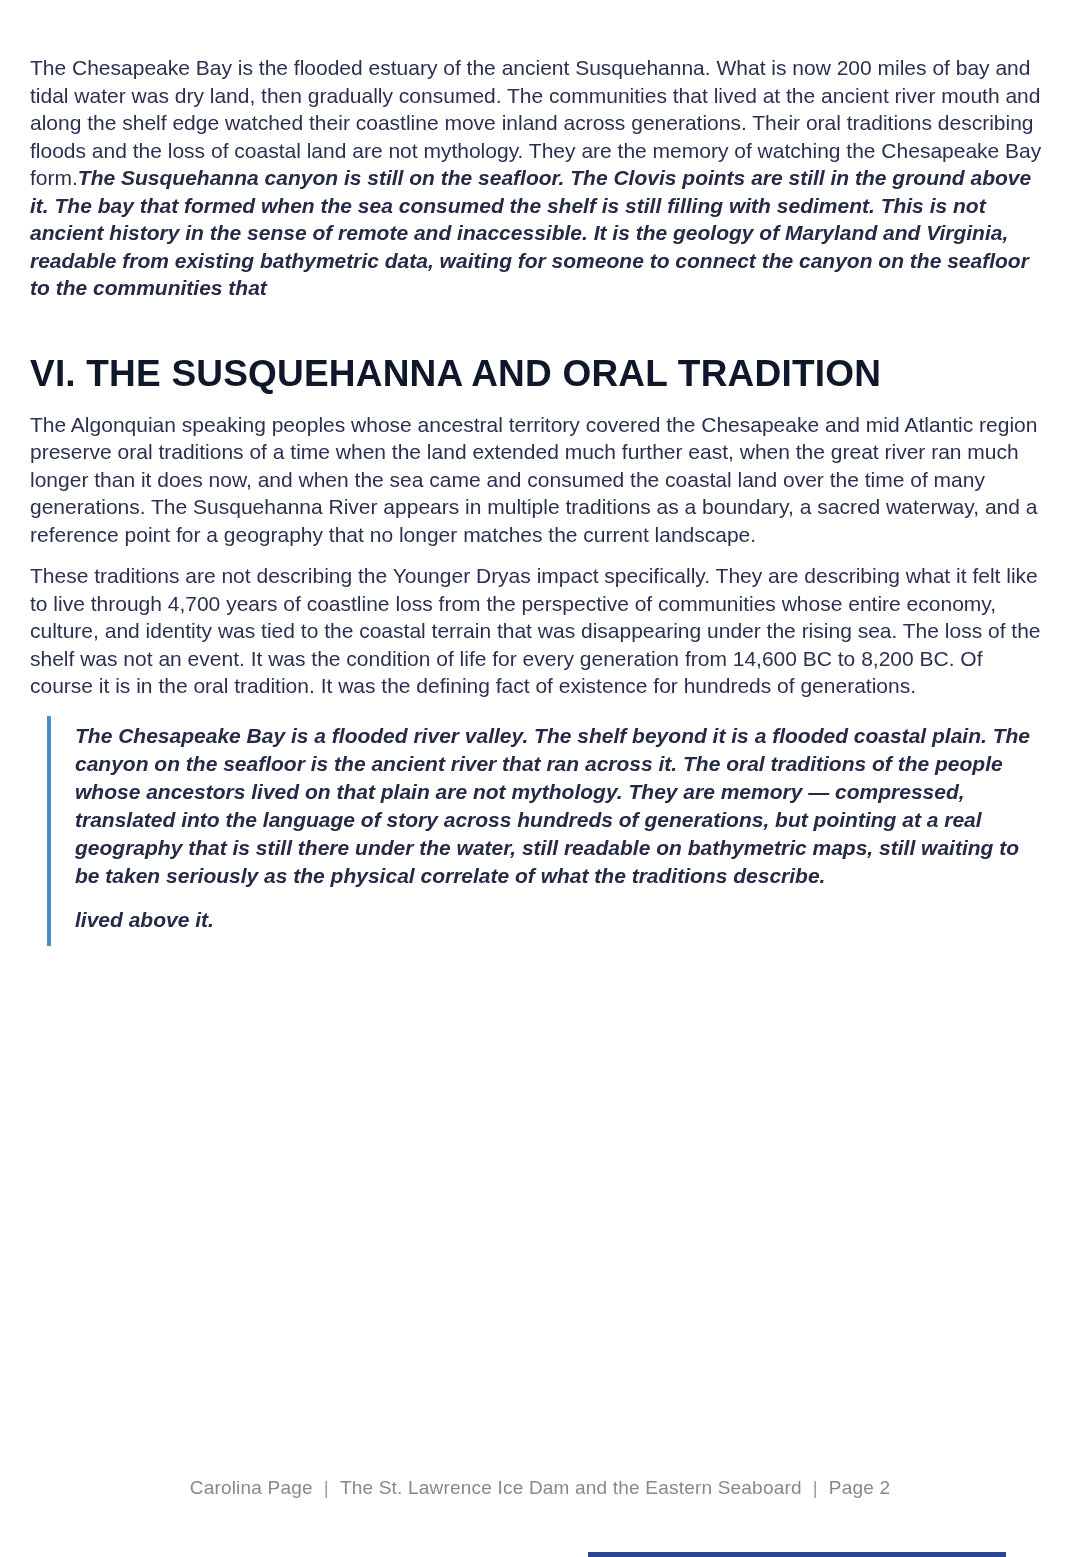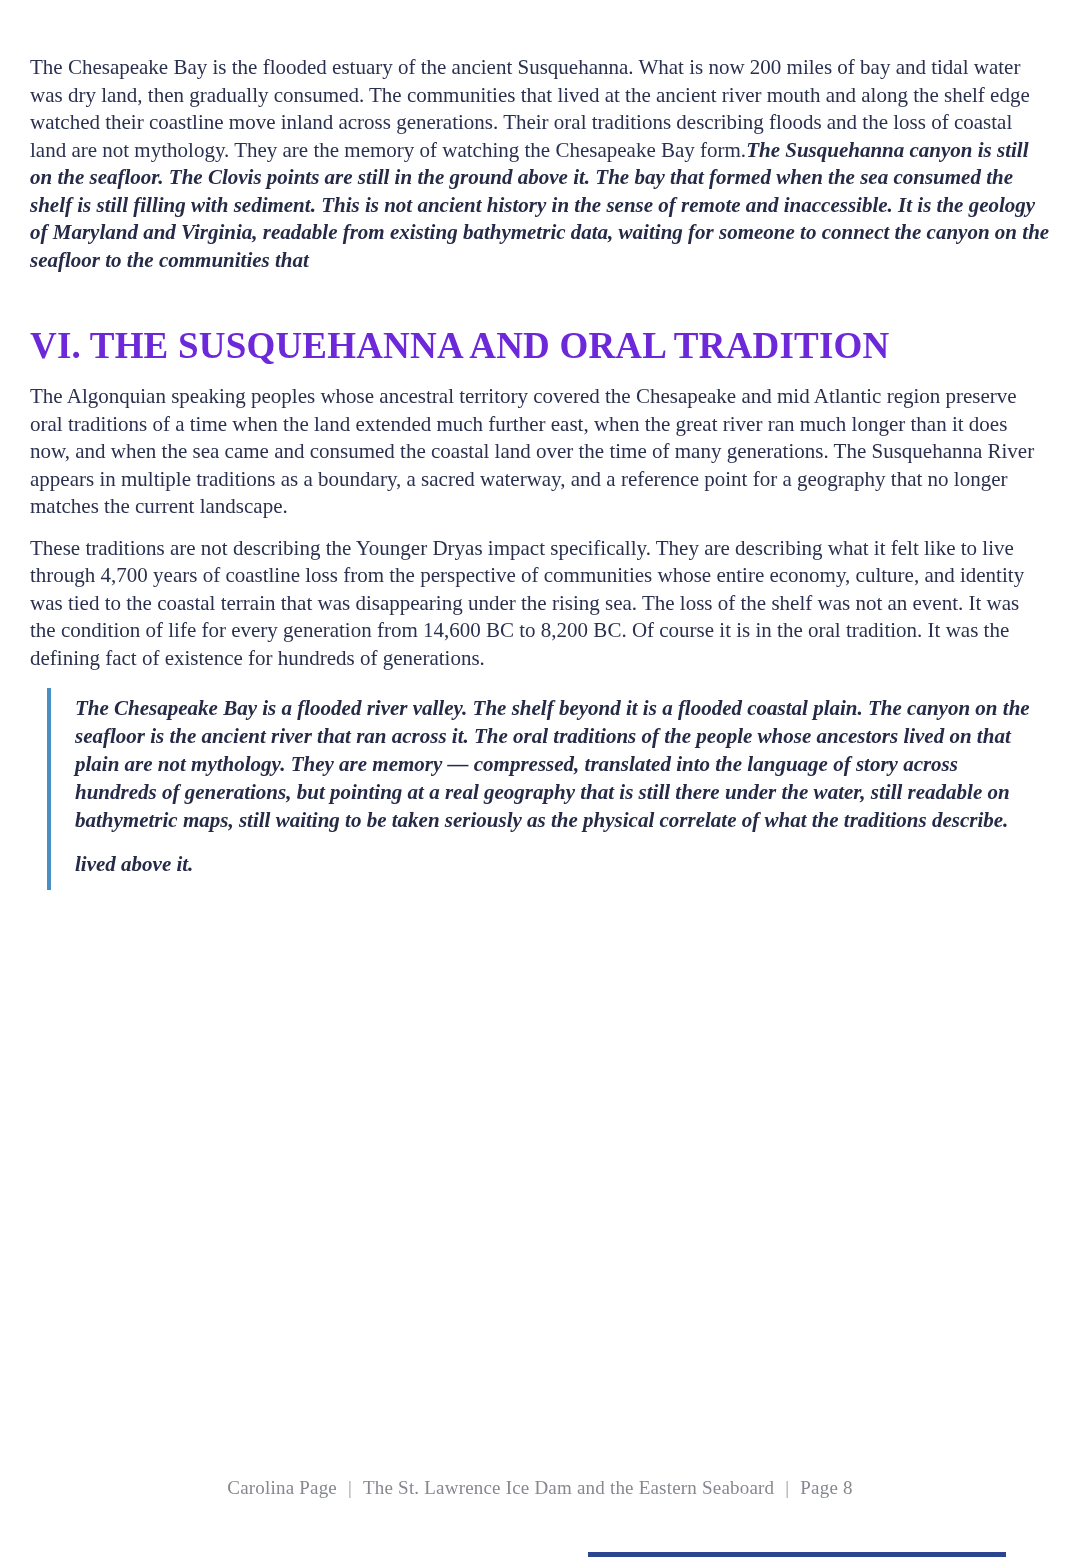--- a/index.html
+++ b/index.html
@@ -5,21 +5,21 @@
   html, body {
     margin: 0;
     padding: 0;
     background: #ffffff;
   }
   .page {
     position: relative;
     width: 1080px;
     height: 1557px;
     background: #ffffff;
-    font-family: Liberation Serif, serif;
+    font-family: Liberation Sans, sans-serif;
     color: #2a3150;
     overflow: hidden;
   }
   .content {
     padding: 54px 30px 0 30px;
     font-size: 21px;
     line-height: 27.5px;
   }
   .content p {
     margin: 0 0 14px 0;
@@ -27,21 +27,21 @@
   .intro-emphasis {
     font-weight: 700;
     font-style: italic;
     color: #252b47;
   }
   h1.section-heading {
     margin: 50px 0 15px 0;
     font-size: 37px;
     line-height: 44px;
     font-weight: 700;
-    color: #6d28d9;
+    color: #0f172a;
     letter-spacing: 0.2px;
   }
   blockquote.quote {
     margin: 16px 0 0 17px;
     border-left: 4px solid #4a8fc4;
     padding: 6px 10px 12px 24px;
     font-weight: 700;
     font-style: italic;
     color: #252b47;
   }
@@ -91,17 +91,17 @@
     <p>These traditions are not describing the Younger Dryas impact specifically. They are describing what it felt like to live through 4,700 years of coastline loss from the perspective of communities whose entire economy, culture, and identity was tied to the coastal terrain that was disappearing under the rising sea. The loss of the shelf was not an event. It was the condition of life for every generation from 14,600 BC to 8,200 BC. Of course it is in the oral tradition. It was the defining fact of existence for hundreds of generations.</p>
 
     <blockquote class="quote">
       <p>The Chesapeake Bay is a flooded river valley. The shelf beyond it is a flooded coastal plain. The canyon on the seafloor is the ancient river that ran across it. The oral traditions of the people whose ancestors lived on that plain are not mythology. They are memory — compressed, translated into the language of story across hundreds of generations, but pointing at a real geography that is still there under the water, still readable on bathymetric maps, still waiting to be taken seriously as the physical correlate of what the traditions describe.</p>
       <p>lived above it.</p>
     </blockquote>
 
   </div>
 
   <div class="footer">
-    <span>Carolina Page</span><span class="sep">|</span><span>The St. Lawrence Ice Dam and the Eastern Seaboard</span><span class="sep">|</span><span>Page 8</span>
+    <span>Carolina Page</span><span class="sep">|</span><span>The St. Lawrence Ice Dam and the Eastern Seaboard</span><span class="sep">|</span><span>Page 2</span>
   </div>
 
   <div class="bottom-bar"></div>
 </div>
 
 </body></html>

